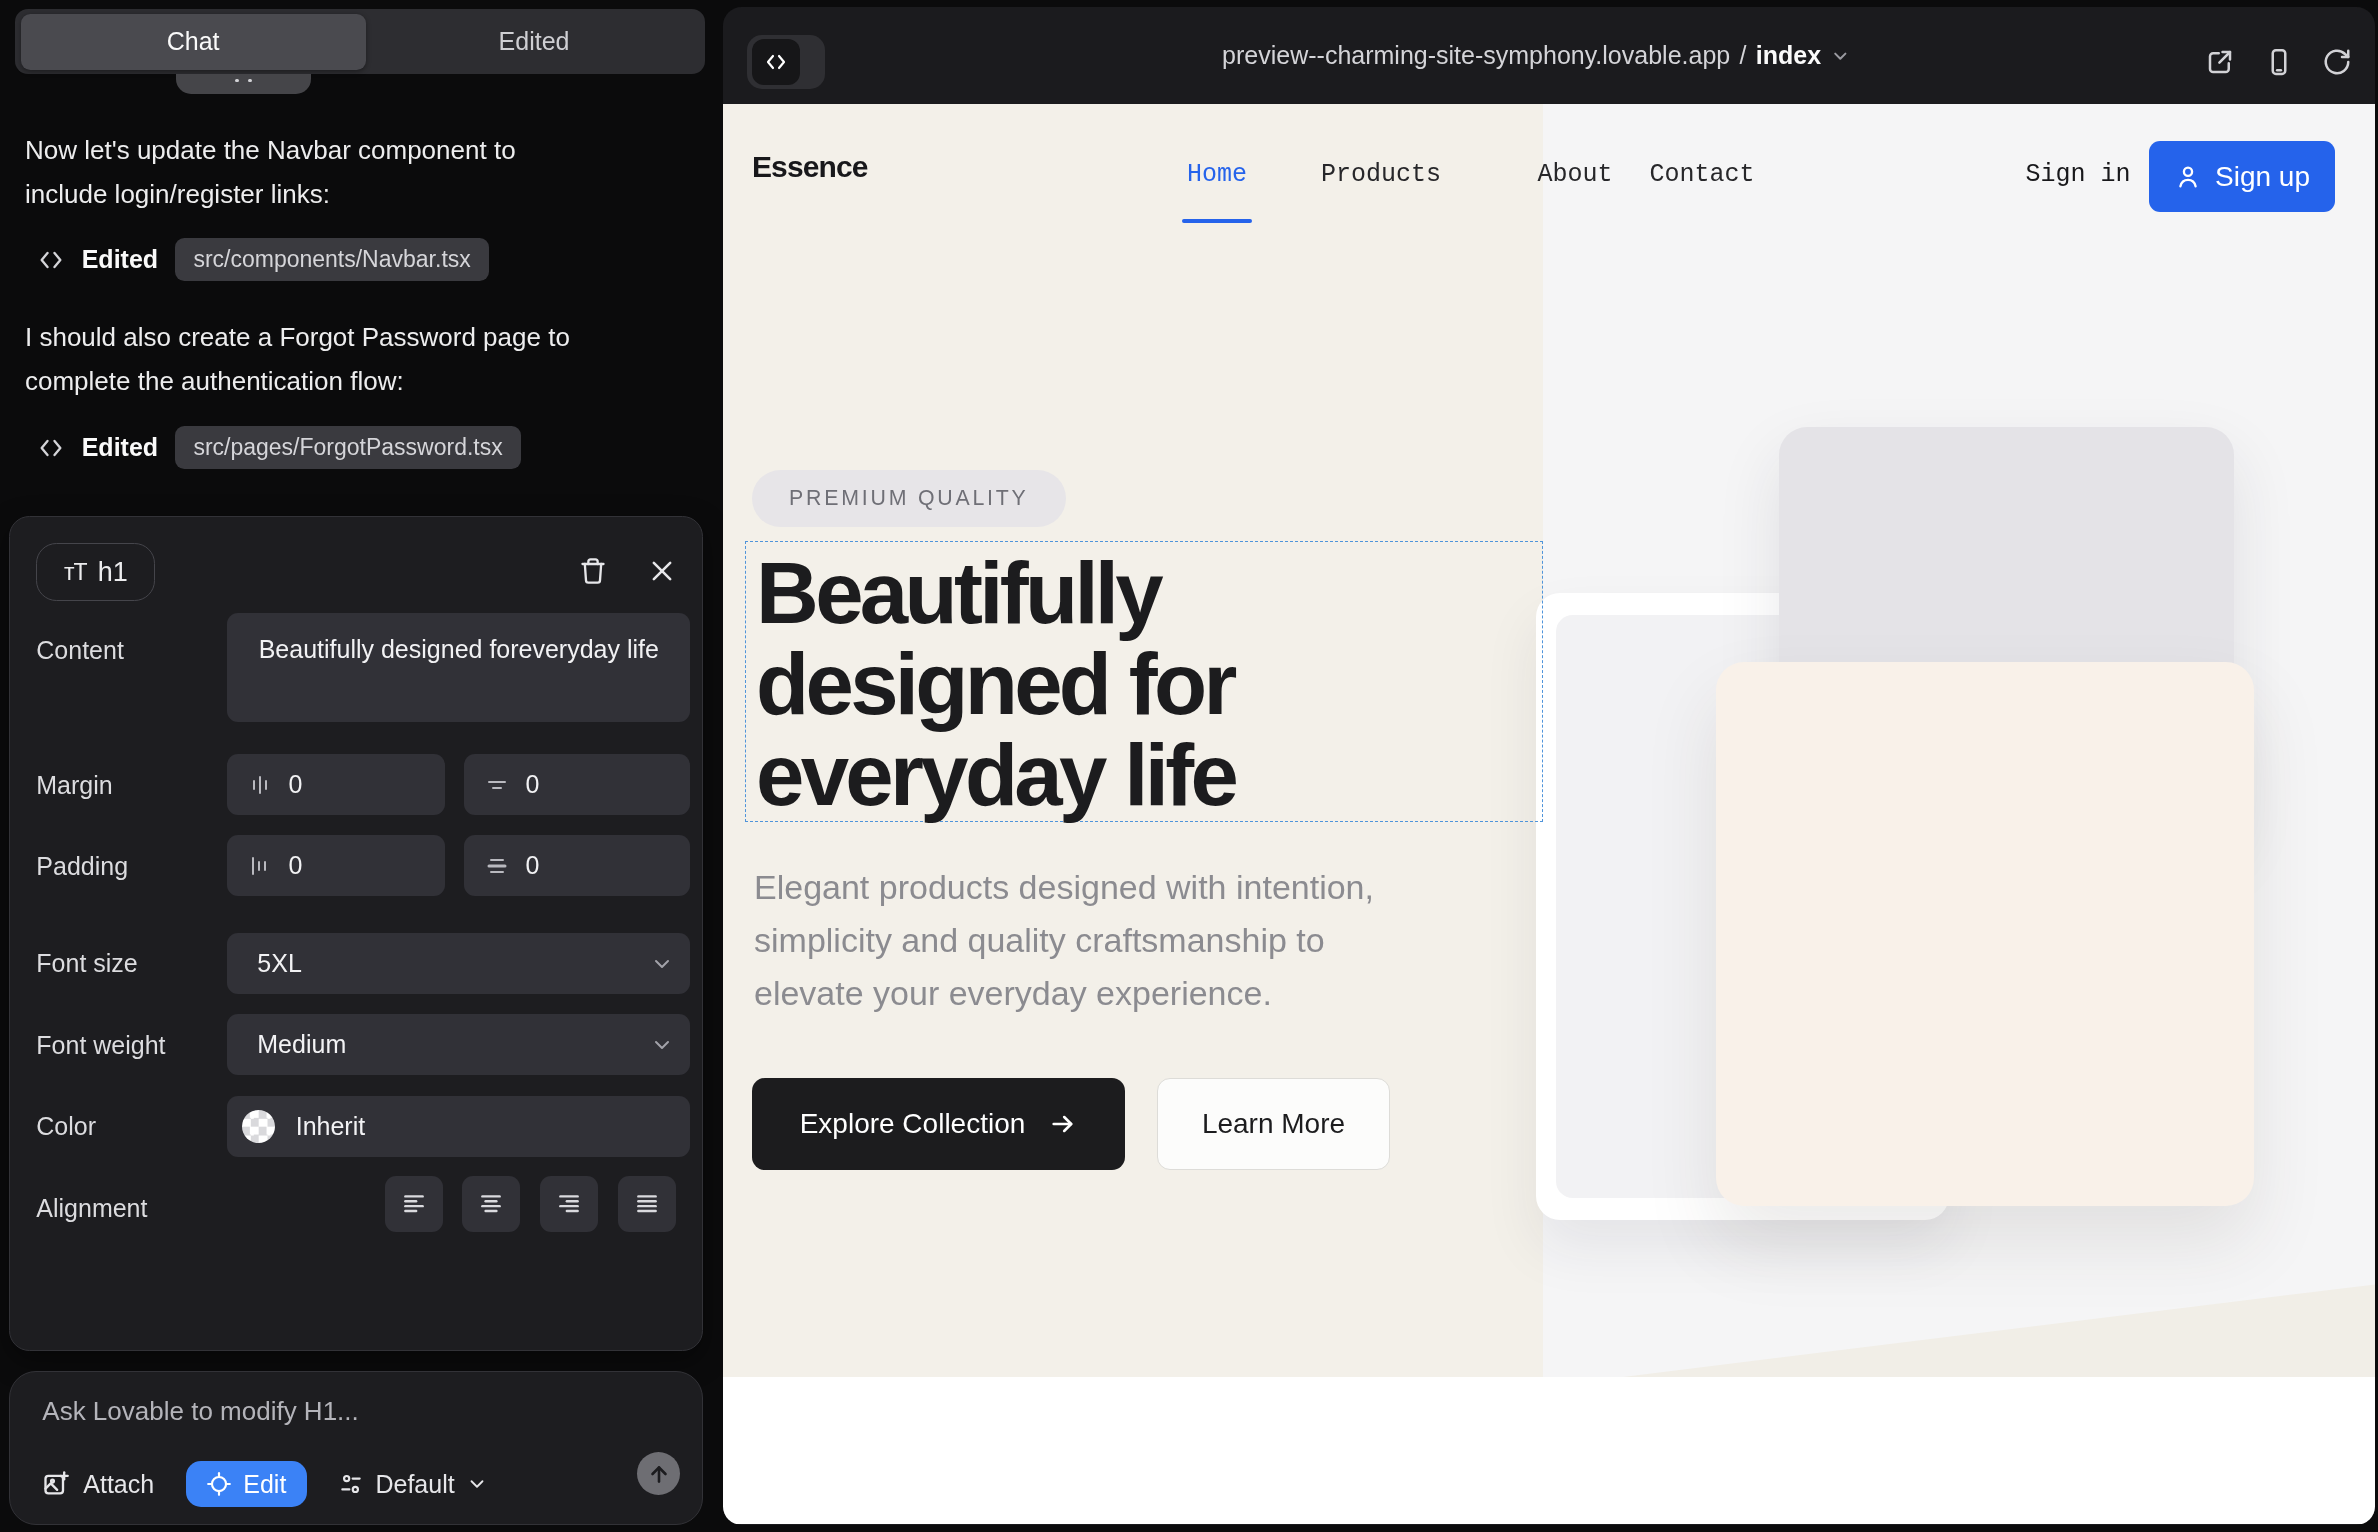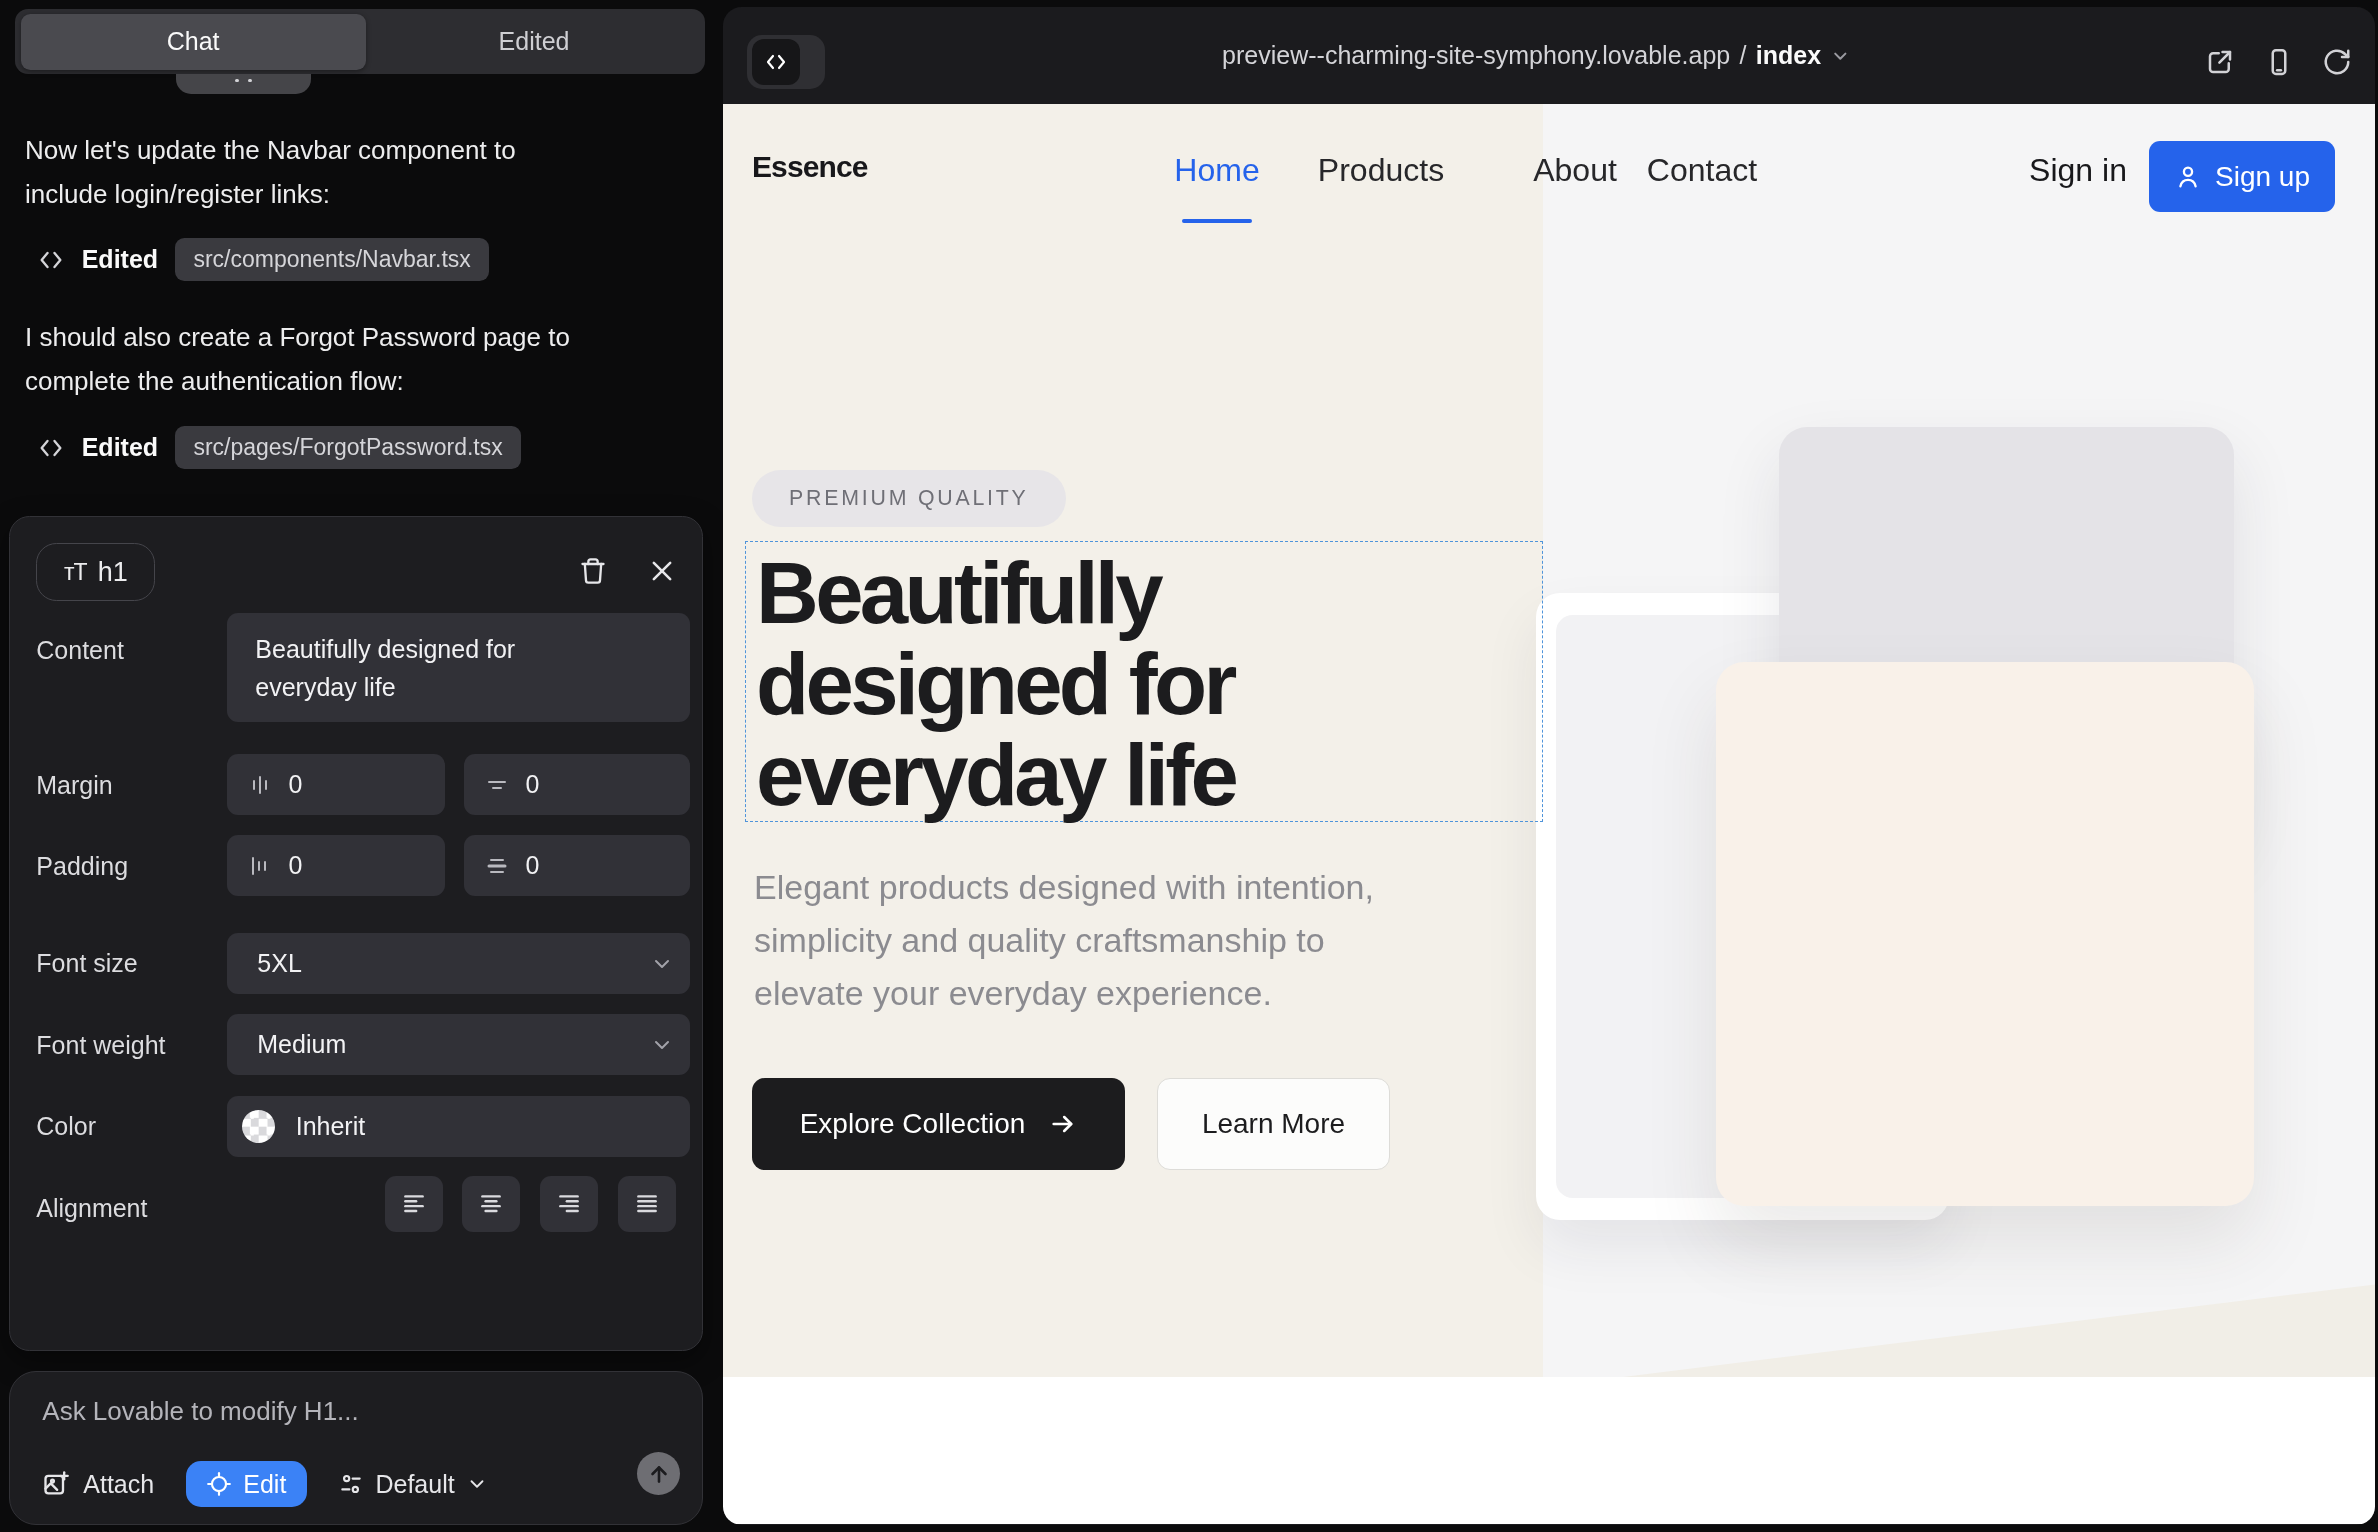--- a/index.html
+++ b/index.html
@@ -47,21 +47,21 @@
   .urlrow{position:absolute;left:50%;top:0;height:97px;transform:translateX(-52%);display:flex;align-items:center;gap:9.3px;font-size:25px;color:#d4d4d8;white-space:nowrap;}
   .urlrow .path{color:#fafafa;font-weight:700;}
   .tb-ic{position:absolute;top:35px;width:39px;height:39px;display:flex;align-items:center;justify-content:center;color:#d2d2d6;}
 
   .viewport{position:absolute;left:0;top:97px;width:1652px;height:1420px;background:#ffffff;overflow:hidden;}
   .bg-left{position:absolute;left:0;top:0;width:820px;height:1273px;background:#f3f0e9;}
   .bg-right{position:absolute;left:820px;top:0;width:832px;height:1273px;background:#f5f5f6;}
   .wedge{position:absolute;left:820px;top:0;width:832px;height:1273px;background:#f1eee7;clip-path:polygon(76px 1273px,832px 1180px,832px 1273px);}
 
   .logo{position:absolute;left:29px;top:46px;font-size:30px;font-weight:700;letter-spacing:-0.9px;color:#18181b;}
-  .navlink{position:absolute;top:48px;transform:translateX(-50%);font-size:32px;color:#27272a;white-space:nowrap;}
+  .navlink{position:absolute;top:56px;transform:translateX(-50%);font-size:25px;color:#27272a;white-space:nowrap;font-family:Liberation Mono, monospace;}
   .navlink.active{color:#2563eb;}
   .underline{position:absolute;left:494px;top:115px;width:70px;height:3.7px;background:#2563eb;transform:translateX(-50%);border-radius:1.9px;}
   .signup{position:absolute;left:1426px;top:37px;width:186px;height:71px;background:#2563eb;border-radius:11px;display:flex;align-items:center;justify-content:center;gap:13px;color:#fff;font-size:28px;}
 
   .badge{position:absolute;left:29px;top:366px;height:57px;padding:0 37px;background:#e7e5e8;border-radius:927px;display:flex;align-items:center;font-size:21.3px;letter-spacing:2.8px;color:#6f6f76;}
   .selbox{position:absolute;left:22px;top:437px;width:798px;height:281px;border:1.9px dashed #4f94da;}
   .hero-h1{position:absolute;left:33px;top:443px;font-size:87px;line-height:91px;font-weight:600;letter-spacing:-3.7px;color:#1c1c1e;}
   .hero-p{position:absolute;left:31px;top:757px;font-size:34px;line-height:53px;color:#8b8b90;}
   .cta1{position:absolute;left:29px;top:974px;width:373px;height:92px;background:#1c1c1e;border-radius:13px;display:flex;align-items:center;justify-content:center;gap:24px;color:#fff;font-size:28px;}
   .cta2{position:absolute;left:434px;top:974px;width:233px;height:92px;background:#fcfcfb;border:1.9px solid #dddcd8;border-radius:13px;display:flex;align-items:center;justify-content:center;color:#1c1c1e;font-size:28px;}
@@ -136,21 +136,21 @@
       </div>
       <div class="icnbtn" style="left:631px">
         <span>
           <svg width="28" height="28" viewBox="0 0 24 24" fill="none" stroke="currentColor" stroke-width="2.2" stroke-linecap="round">
               <path d="M5 5l14 14M19 5 5 19"></path>
             </svg>
         </span>
       </div>
 
       <div class="flabel" style="top:119px">Content</div>
-      <div class="inp" style="left:217px;top:96px;width:463px;height:109px;align-items:flex-start;padding:16.7px 28px;flex-direction:column;justify-content:center;line-height:38px;">
+      <div class="inp" style="left:217px;top:96px;width:463px;height:109px;align-items:flex-start;padding:16.7px 28px;justify-content:center;line-height:38px;">
         <div>Beautifully designed for</div>
         <div>everyday life</div>
       </div>
 
       <div class="flabel" style="top:254px">Margin</div>
       <div class="inp" style="left:217px;top:237px;width:218px;height:61px;">
         <span class="ic">
           <svg width="24" height="24" viewBox="0 0 24 24" fill="none" stroke="currentColor" stroke-width="2" stroke-linecap="round">
               <path d="M6 8v8"></path>
               <path d="M12 4v16"></path>

